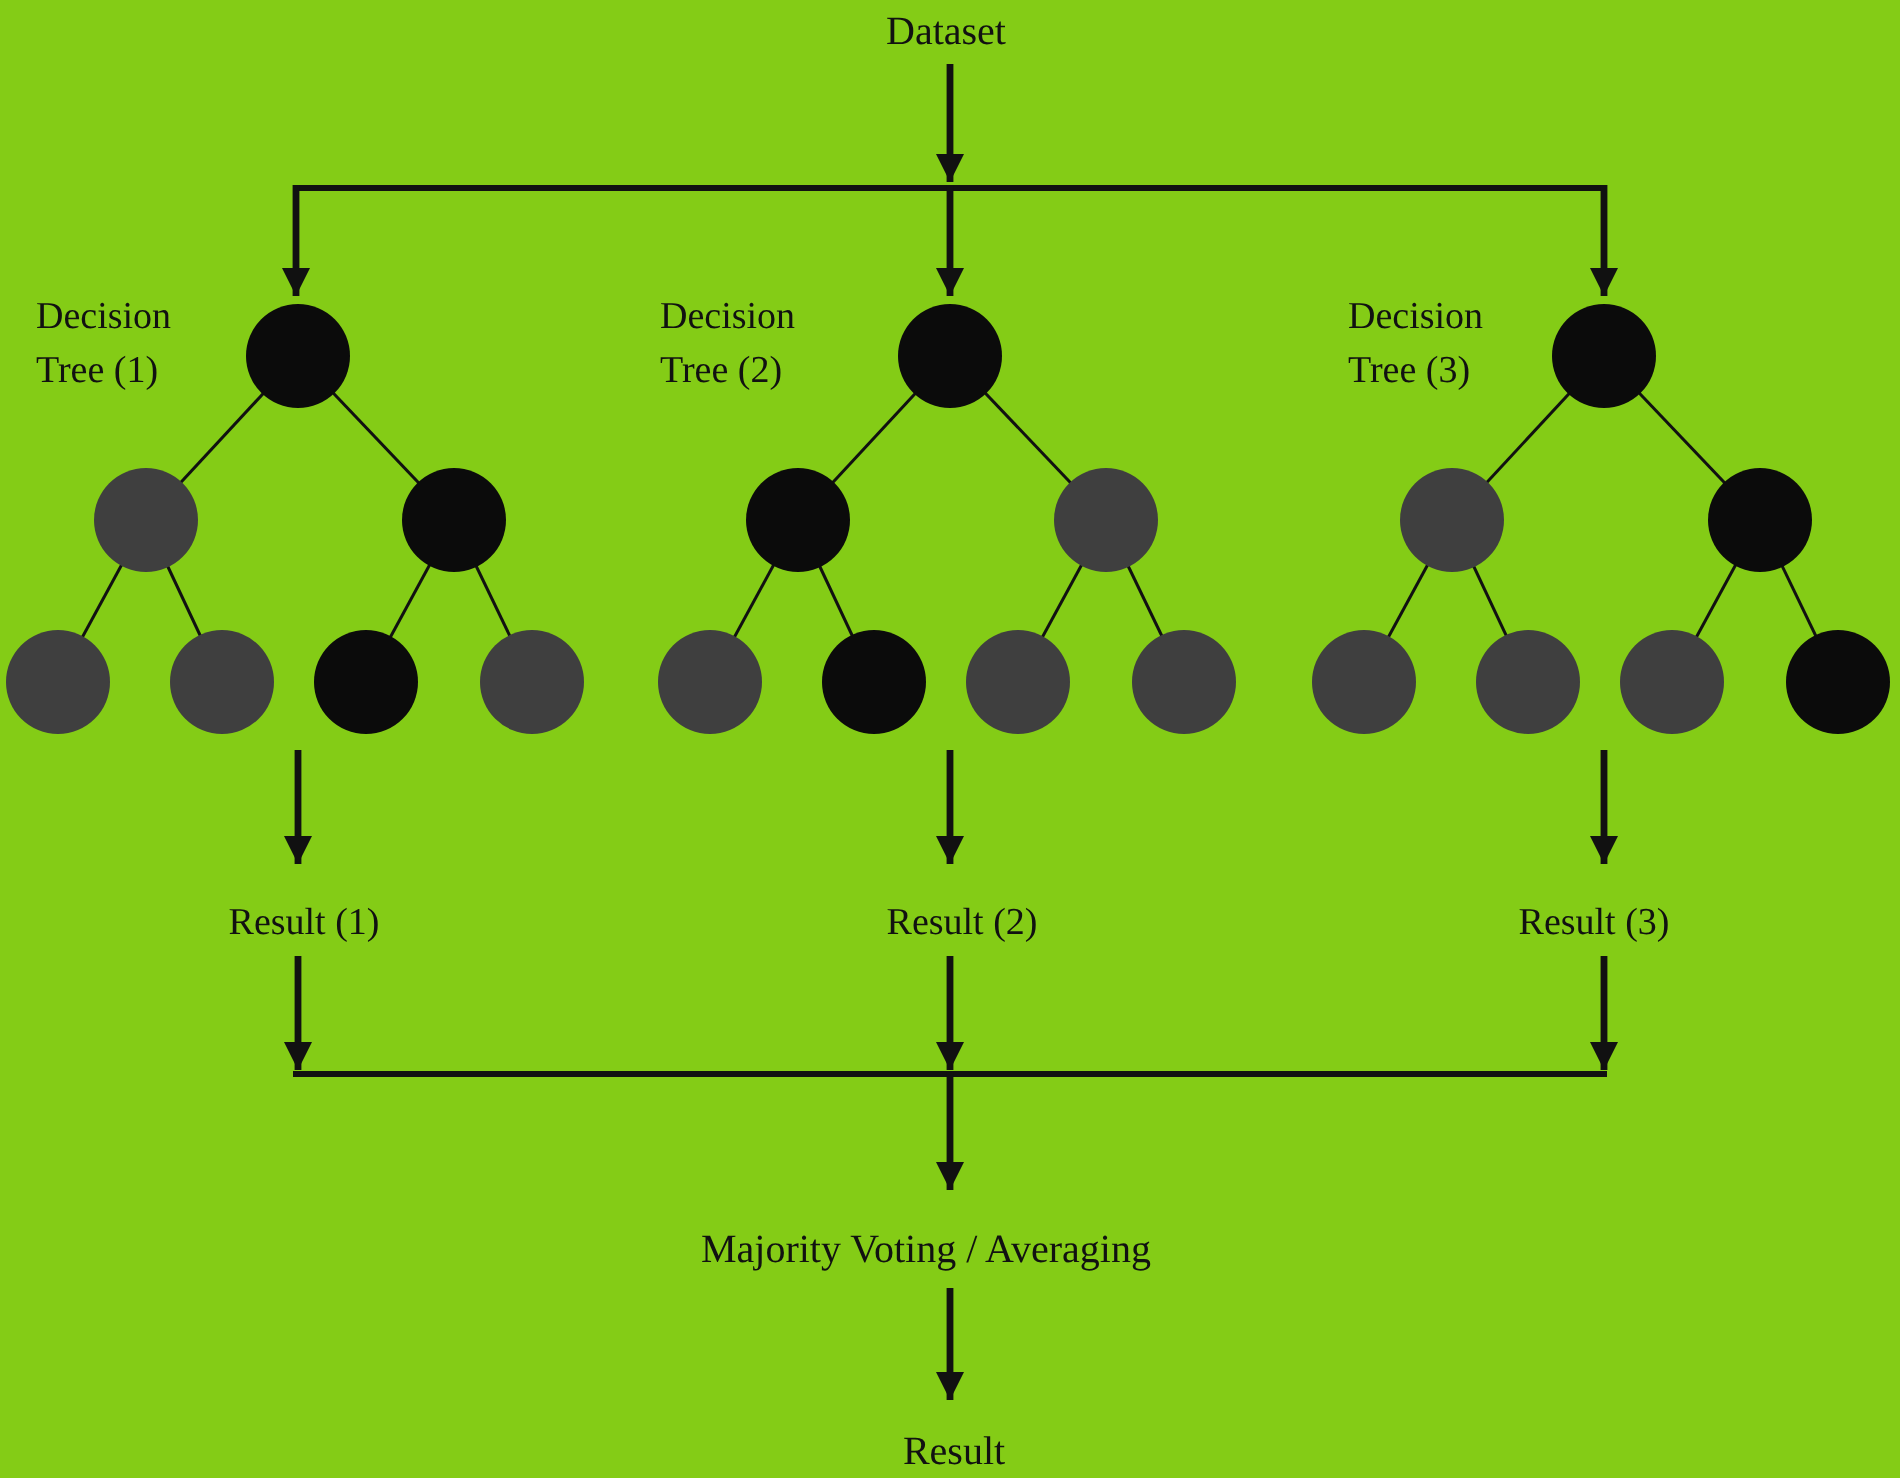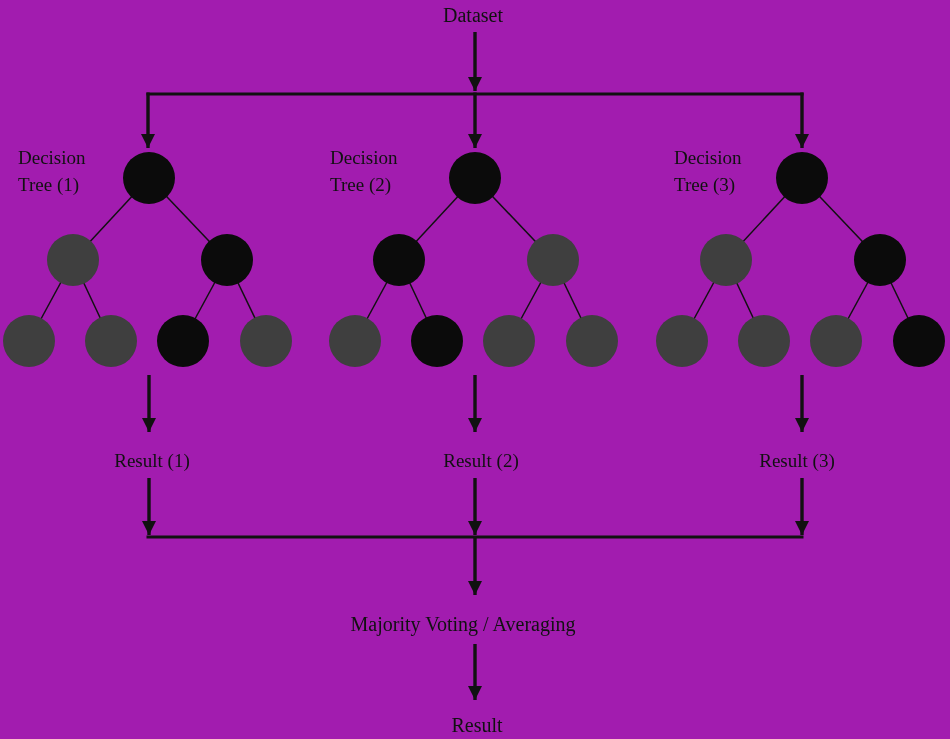--- a/index.html
+++ b/index.html
@@ -35,21 +35,21 @@
     font-family: "Liberation Serif", "DejaVu Serif", serif;
     font-size: 20px;
   }
   .label-small {
     font-size: 19px;
   }
 </style>
 </head>
 <body>
 
-<div id="stage" style="--line: #111111; --text: #111111; background: #a21caf;">
+<div id="stage" style="--line: #111111; --text: #111111; background: #84cc16;">
   <svg viewBox="0 0 950 739" width="950" height="739">
     <defs>
       <marker id="arrowhead" markerUnits="userSpaceOnUse" markerWidth="18" markerHeight="18" refX="14" refY="7" orient="auto">
         <path d="M0,0 L14,7 L0,14 Z" fill="#111111"></path>
       </marker>
     </defs>
 
     <text class="label" x="473" y="22" text-anchor="middle">Dataset</text>
 
     <line class="flow-line" x1="475" y1="32" x2="475" y2="91" marker-end="url(#arrowhead)"></line>

